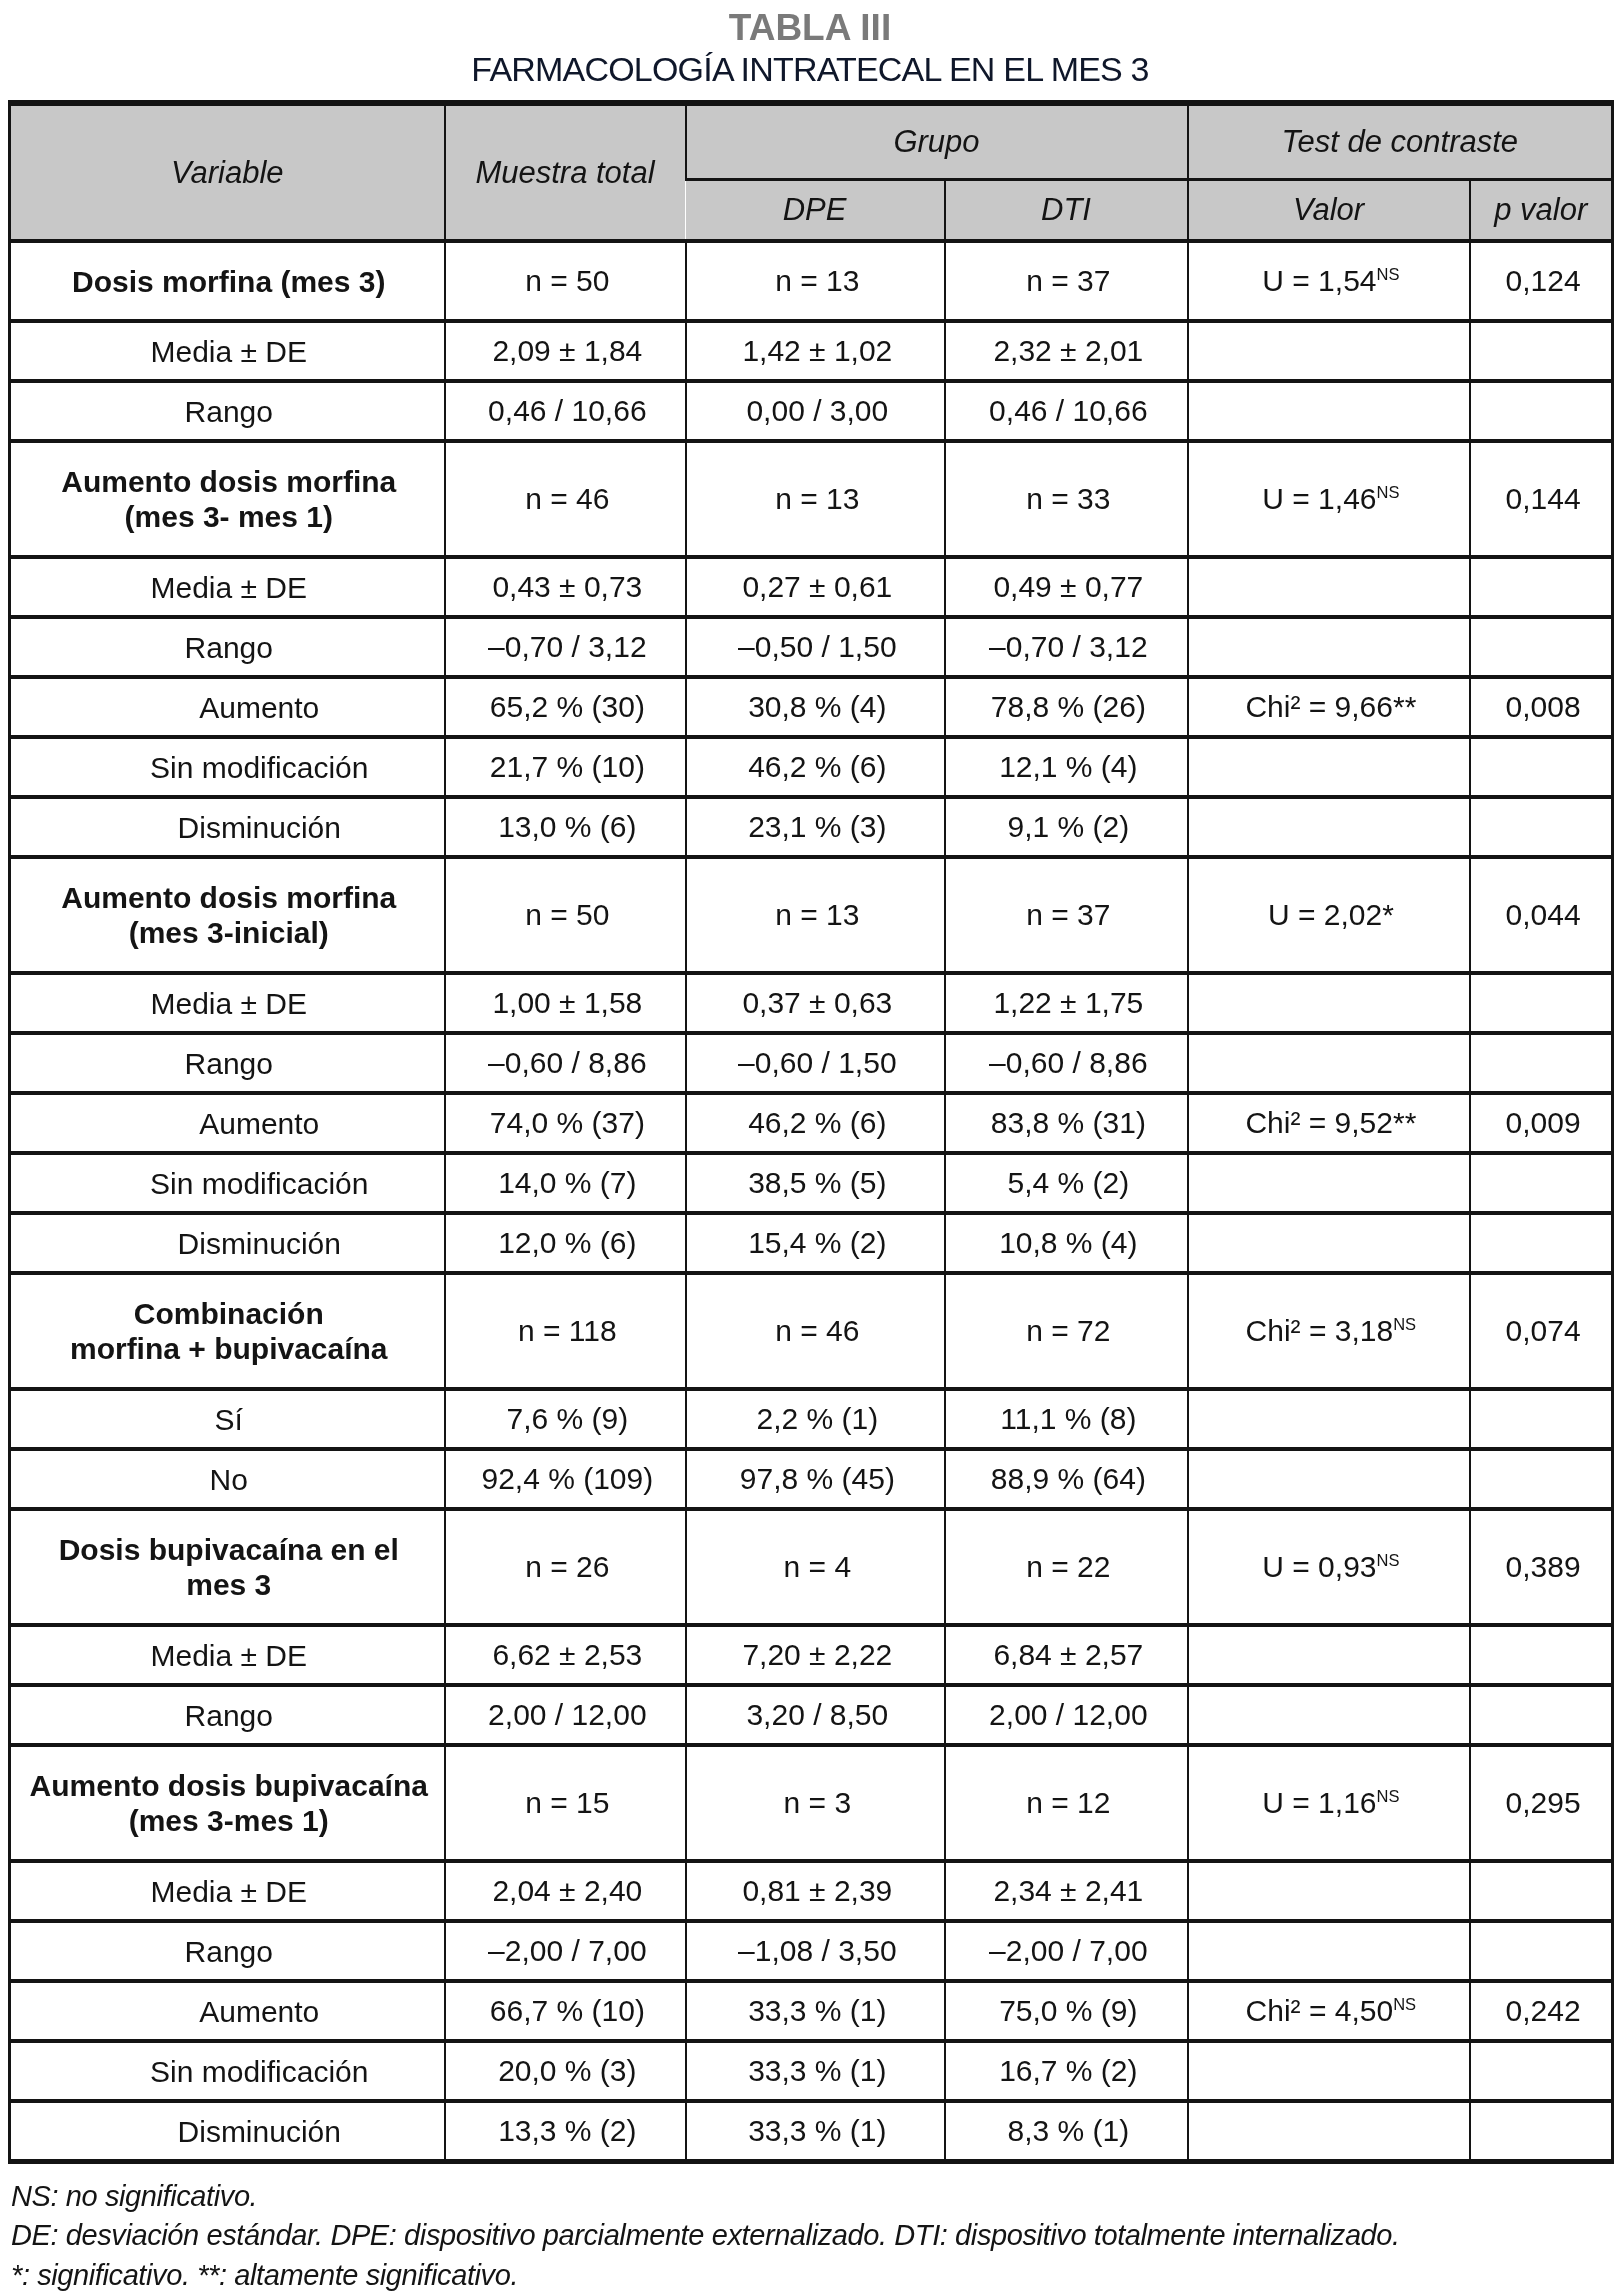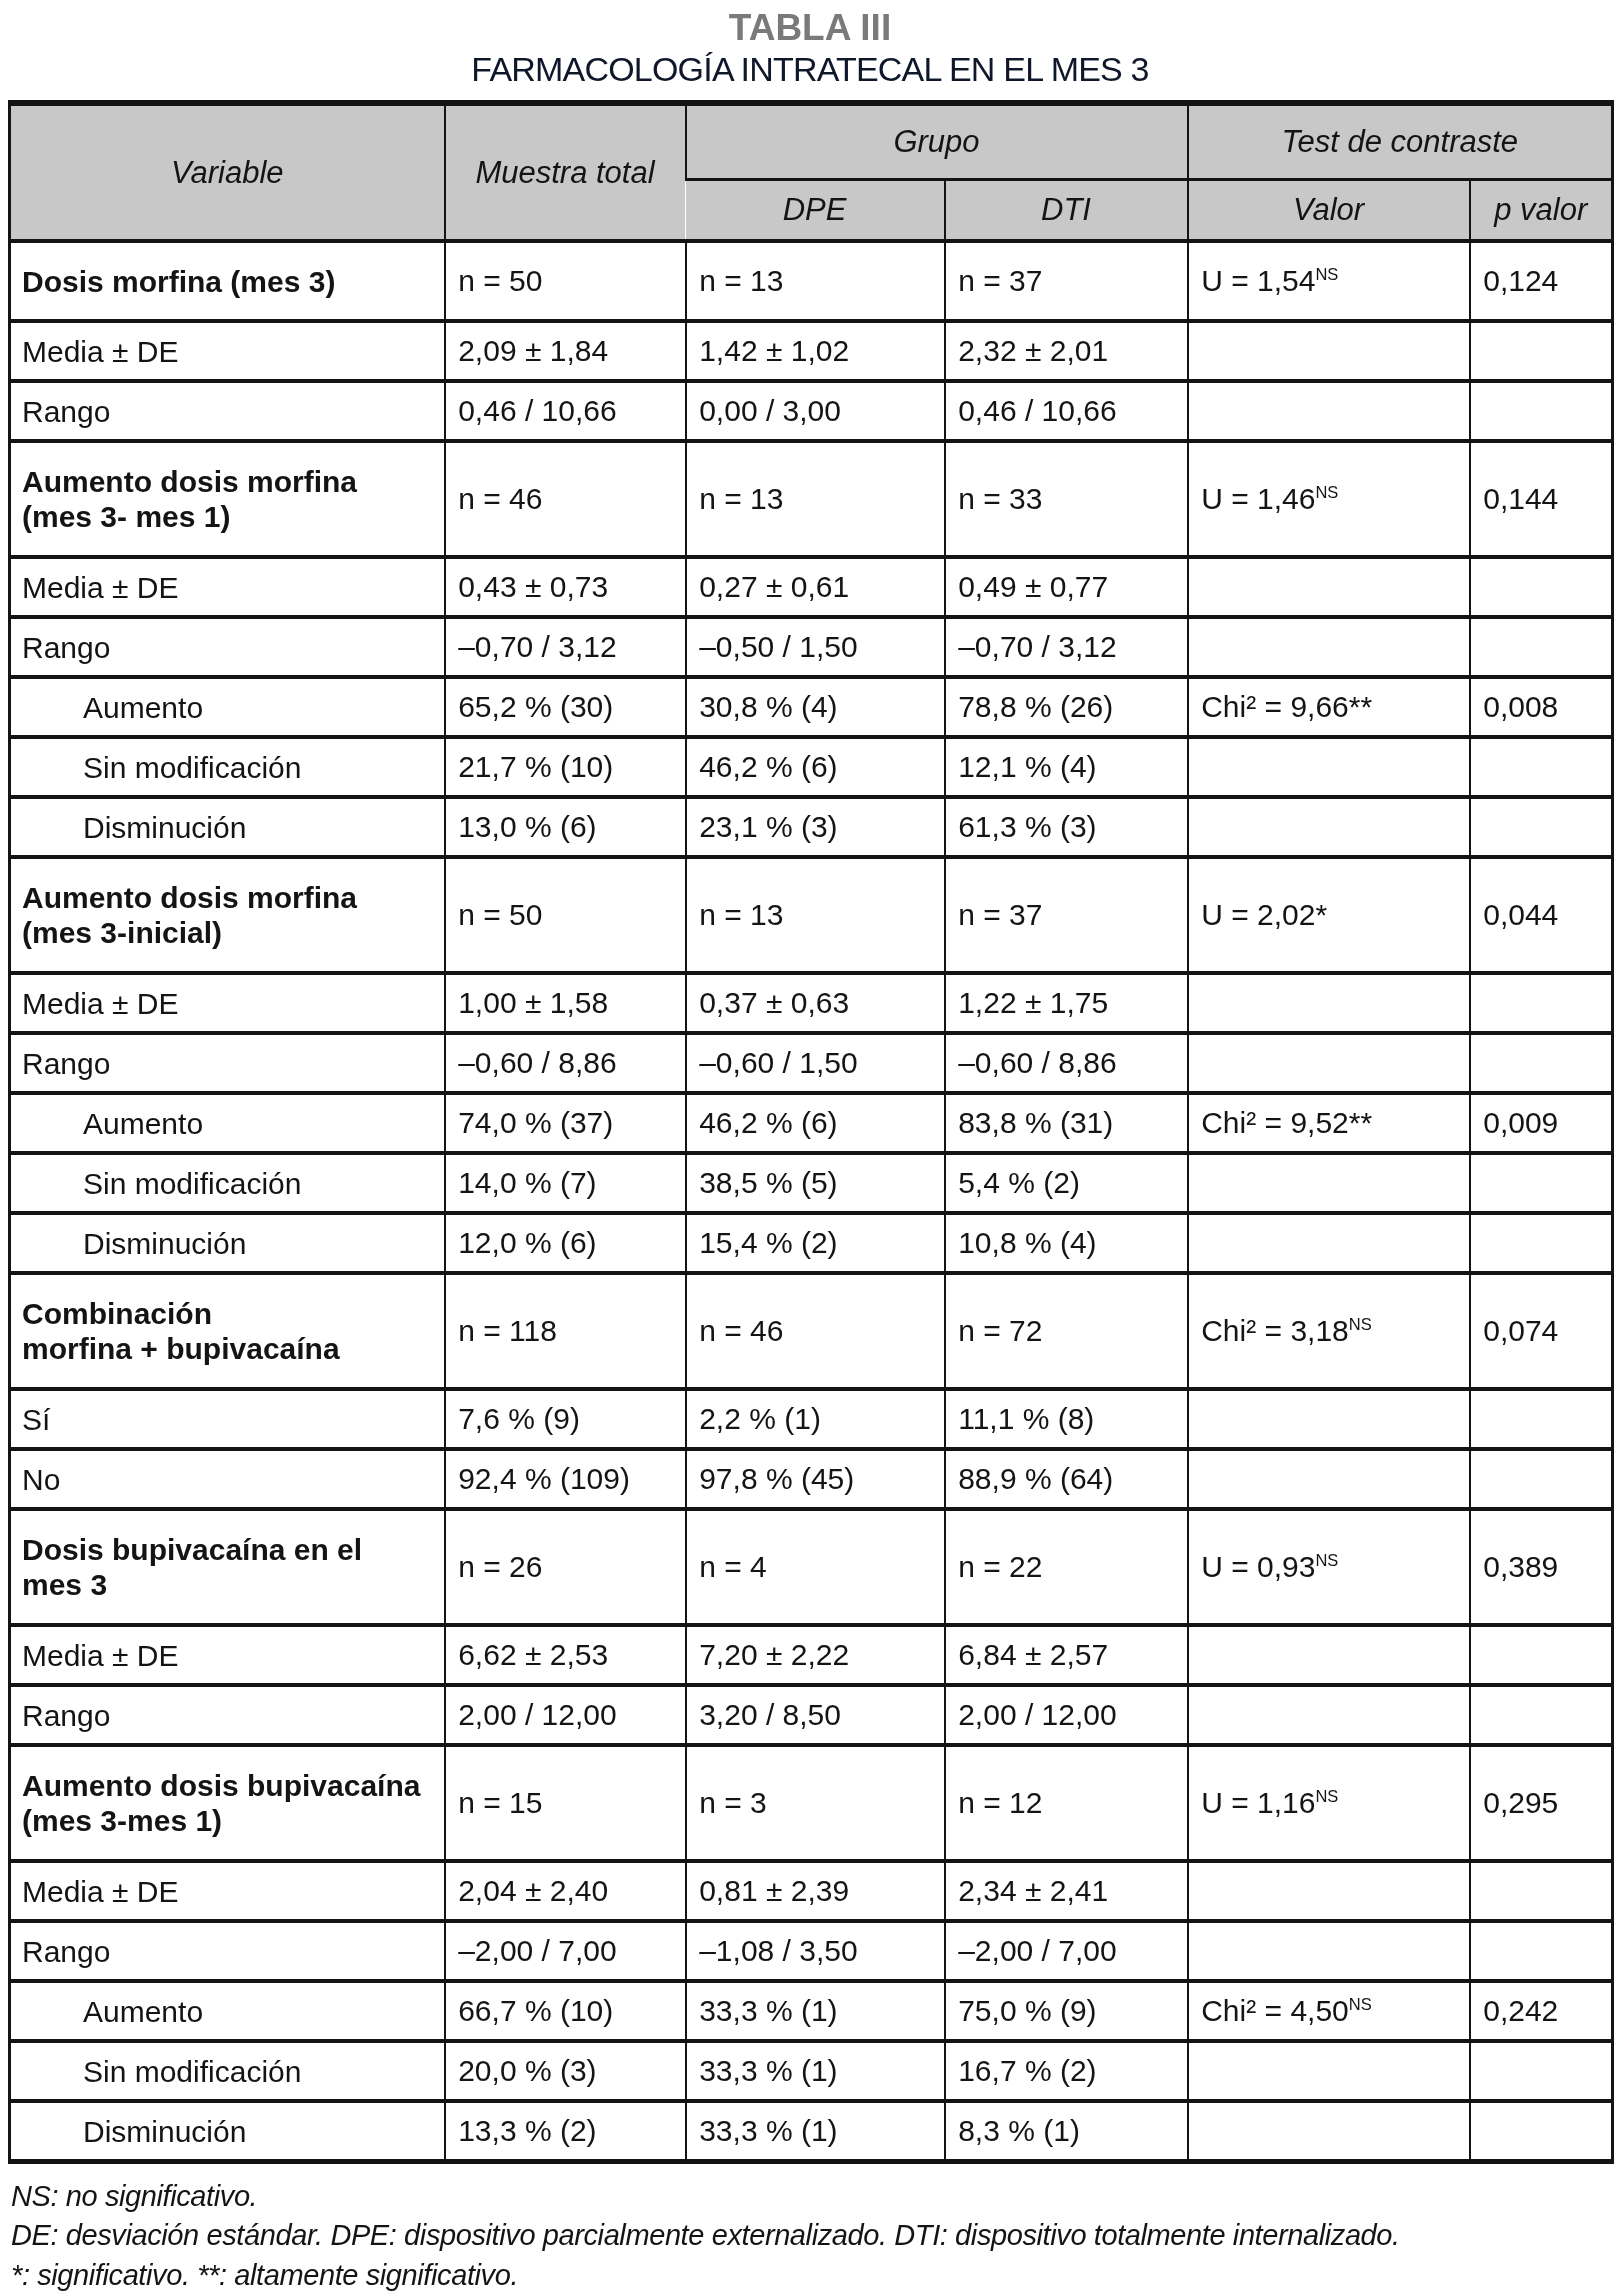--- a/index.html
+++ b/index.html
@@ -59,21 +59,21 @@
     background: var(--header-bg);
     font-style: italic;
     font-weight: normal;
     text-align: center;
     font-size: 31px;
   }
   thead tr.h1 { height: 76px; }
   thead tr.h2 { height: 62px; }
   thead tr.h2 th { border-top: 3.2px solid var(--border-c); }
 
-  tbody tr { border-top: 4px solid var(--border-c); height: 60px; }
+  tbody tr { border-top: 4px solid var(--border-c); height: 60px; text-align: center; }
   tbody tr.group { height: 80px; }
   tbody tr.tall  { height: 116px; }
 
   td { padding: 3.2px 8px 3.2px 12.7px; background: #fff; }
   td.c-var { white-space: pre-line; line-height: 1.18; padding-left: 11px; }
   tr.group td.c-var { font-weight: bold; }
   tr.item  td.c-var { padding-left: 72px; }
 
   td.c-valor sup {
     font-size: 0.55em;
@@ -186,21 +186,21 @@
       <td class="c-m">21,7 % (10)</td>
       <td class="c-dpe">46,2 % (6)</td>
       <td class="c-dti">12,1 % (4)</td>
       <td class="c-valor"><span></span><sup></sup></td>
       <td class="c-p"></td>
     </tr>
         <tr class="item">
       <td class="c-var">Disminución</td>
       <td class="c-m">13,0 % (6)</td>
       <td class="c-dpe">23,1 % (3)</td>
-      <td class="c-dti">61,3 % (3)</td>
+      <td class="c-dti">9,1 % (2)</td>
       <td class="c-valor"><span></span><sup></sup></td>
       <td class="c-p"></td>
     </tr>
         <tr class="group tall">
       <td class="c-var">Aumento dosis morfina
 (mes 3-inicial)</td>
       <td class="c-m">n = 50</td>
       <td class="c-dpe">n = 13</td>
       <td class="c-dti">n = 37</td>
       <td class="c-valor"><span>U = 2,02*</span><sup></sup></td>

